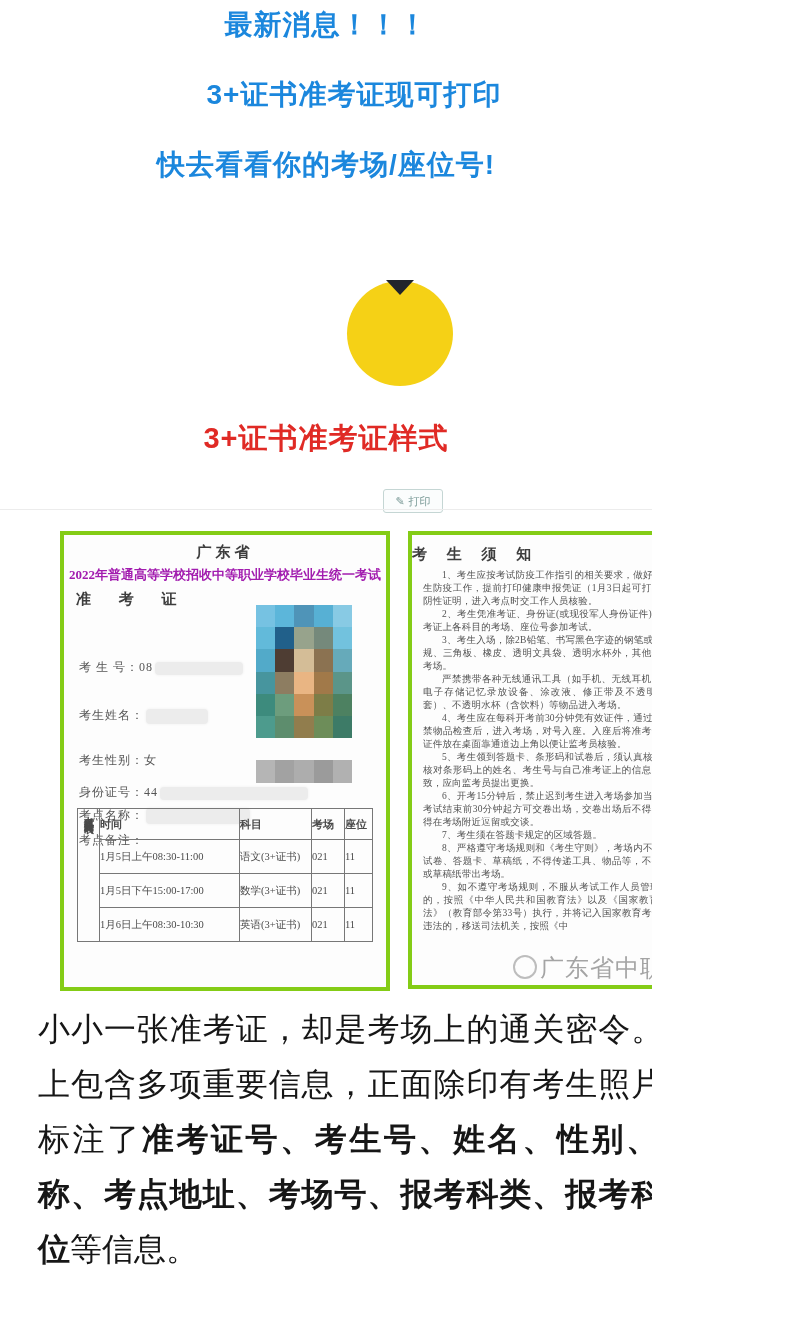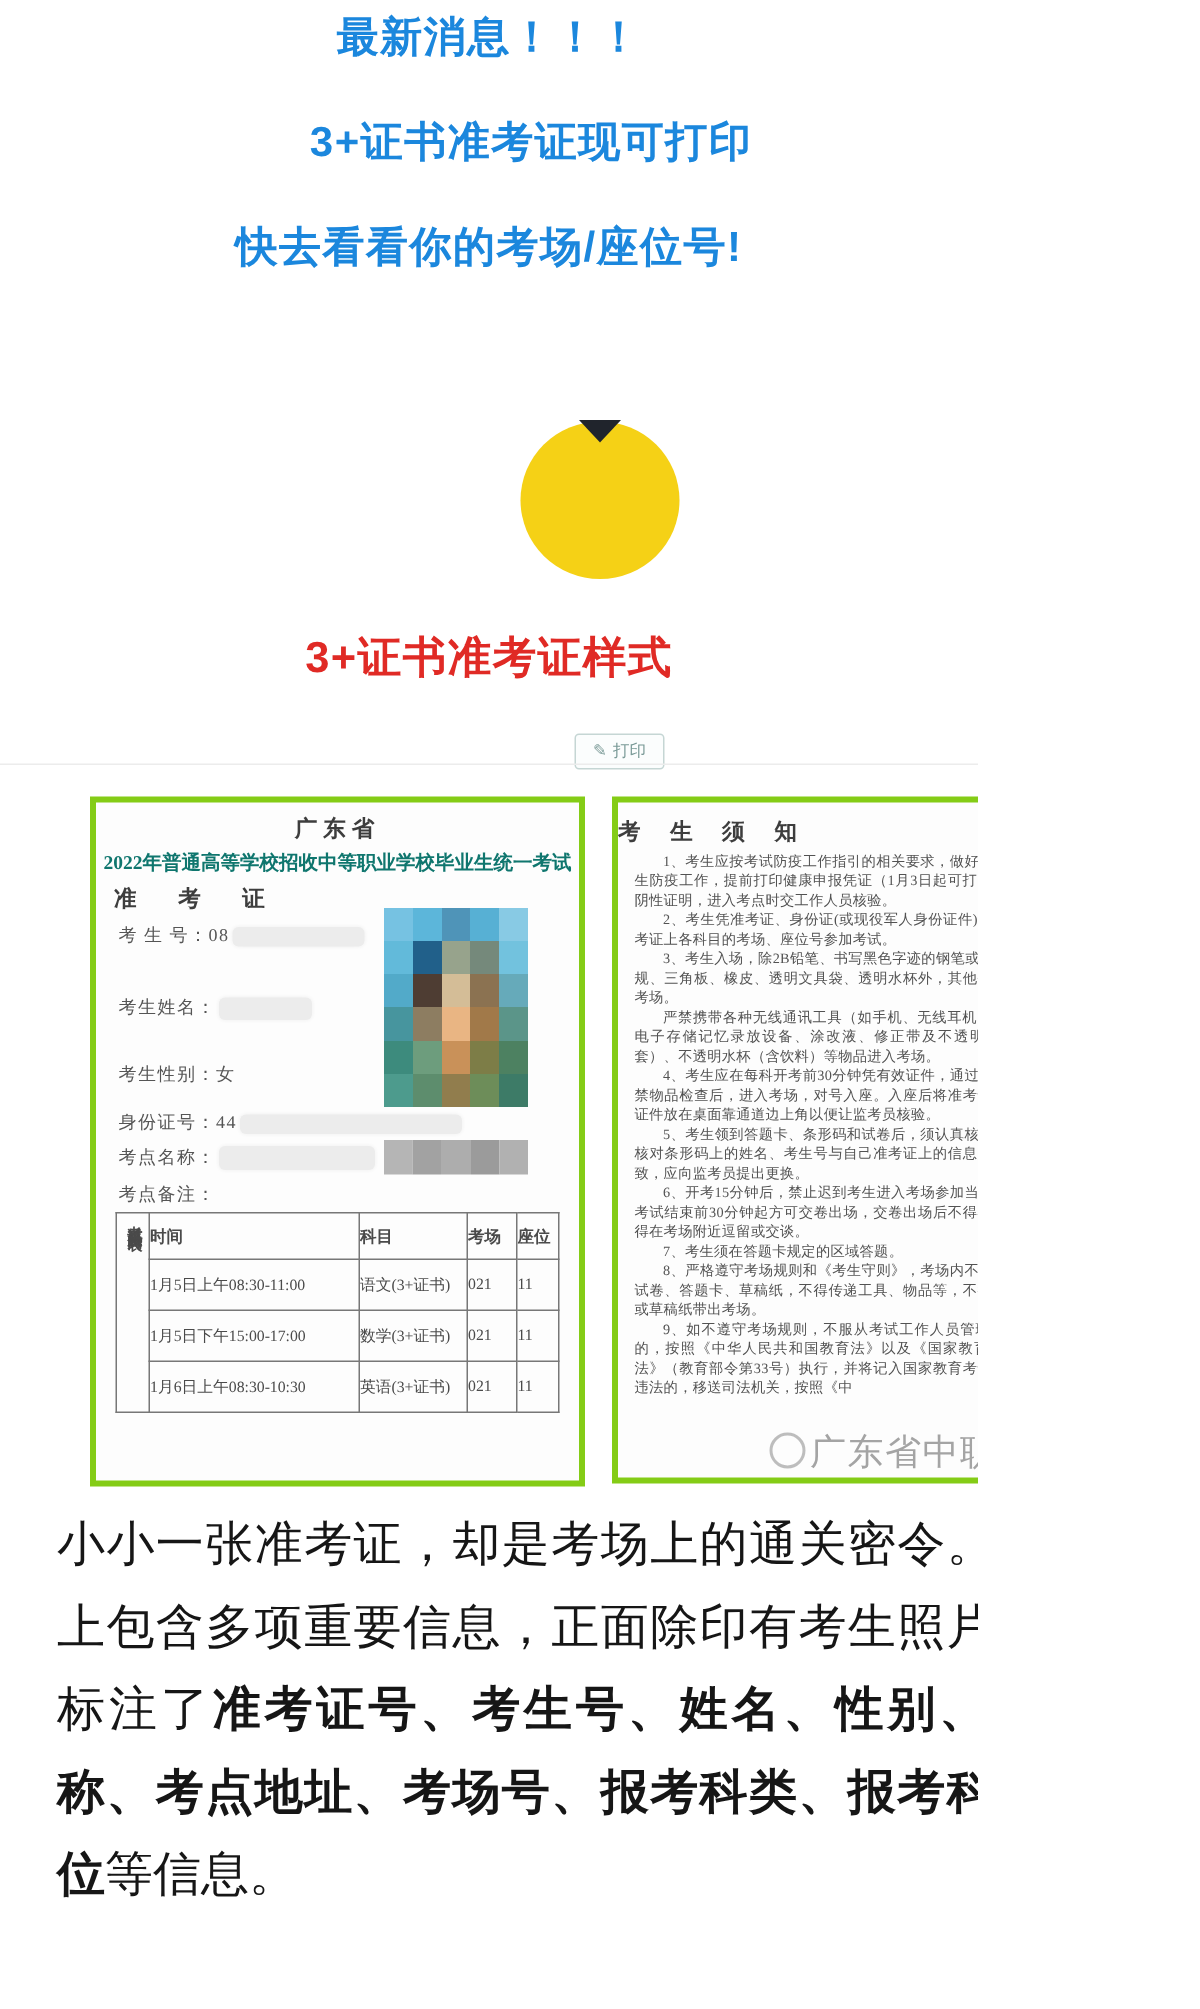--- a/index.html
+++ b/index.html
@@ -35,25 +35,25 @@
   .docs{position:absolute;left:0;top:531px;width:800px;height:462px;}
   .doc{position:absolute;top:0;background:#fdfdfd;border:4px solid #84cc16;
        box-sizing:border-box;font-family:"Liberation Serif",serif;color:#4a4a4a;}
   .doc-left{left:60px;width:330px;height:460px;}
   .doc-right{left:408px;width:338px;height:458px;overflow:hidden;}
 
   
   .t-prov{position:absolute;left:0;top:8px;width:100%;margin:0;text-align:center;
           font-size:15px;font-weight:700;letter-spacing:4px;color:#3d3d3d;}
   .t-title{position:absolute;left:0;top:31px;width:100%;margin:0;text-align:center;
-           font-size:13px;font-weight:700;color:#0f766e;}
+           font-size:13px;font-weight:700;color:#a21caf;}
   .t-type{position:absolute;left:0;top:55px;width:100%;margin:0;
           font-size:15px;font-weight:700;letter-spacing:12px;text-indent:12px;color:#3d3d3d;}
   .field{position:absolute;left:15px;font-size:12px;letter-spacing:1px;color:#555;
-         white-space:nowrap;}
+         white-space:nowrap;margin-top:44px;}
   .f0{top:80px;} .f1{top:128px;} .f2{top:173px;} .f3{top:205px;} .f4{top:228px;} .f5{top:253px;}
   .redact{display:inline-block;vertical-align:middle;background:#ececec;
           border-radius:4px;height:13px;margin-left:2px;box-shadow:0 0 3px #eee;}
   .rw90{width:88px;} .rw62{width:62px;height:15px;} .rw150{width:148px;} .rw105{width:104px;height:16px;}
   .photo{position:absolute;left:192px;top:70px;width:96px;height:133px;}
   .graybar{position:absolute;left:192px;top:225px;width:96px;height:23px;display:flex;}
   .graybar div{flex:1;}
   .g0{background:#b5b5b5;} .g1{background:#a2a2a2;} .g2{background:#adadad;}
   .g3{background:#9b9b9b;} .g4{background:#b1b1b1;}
 

